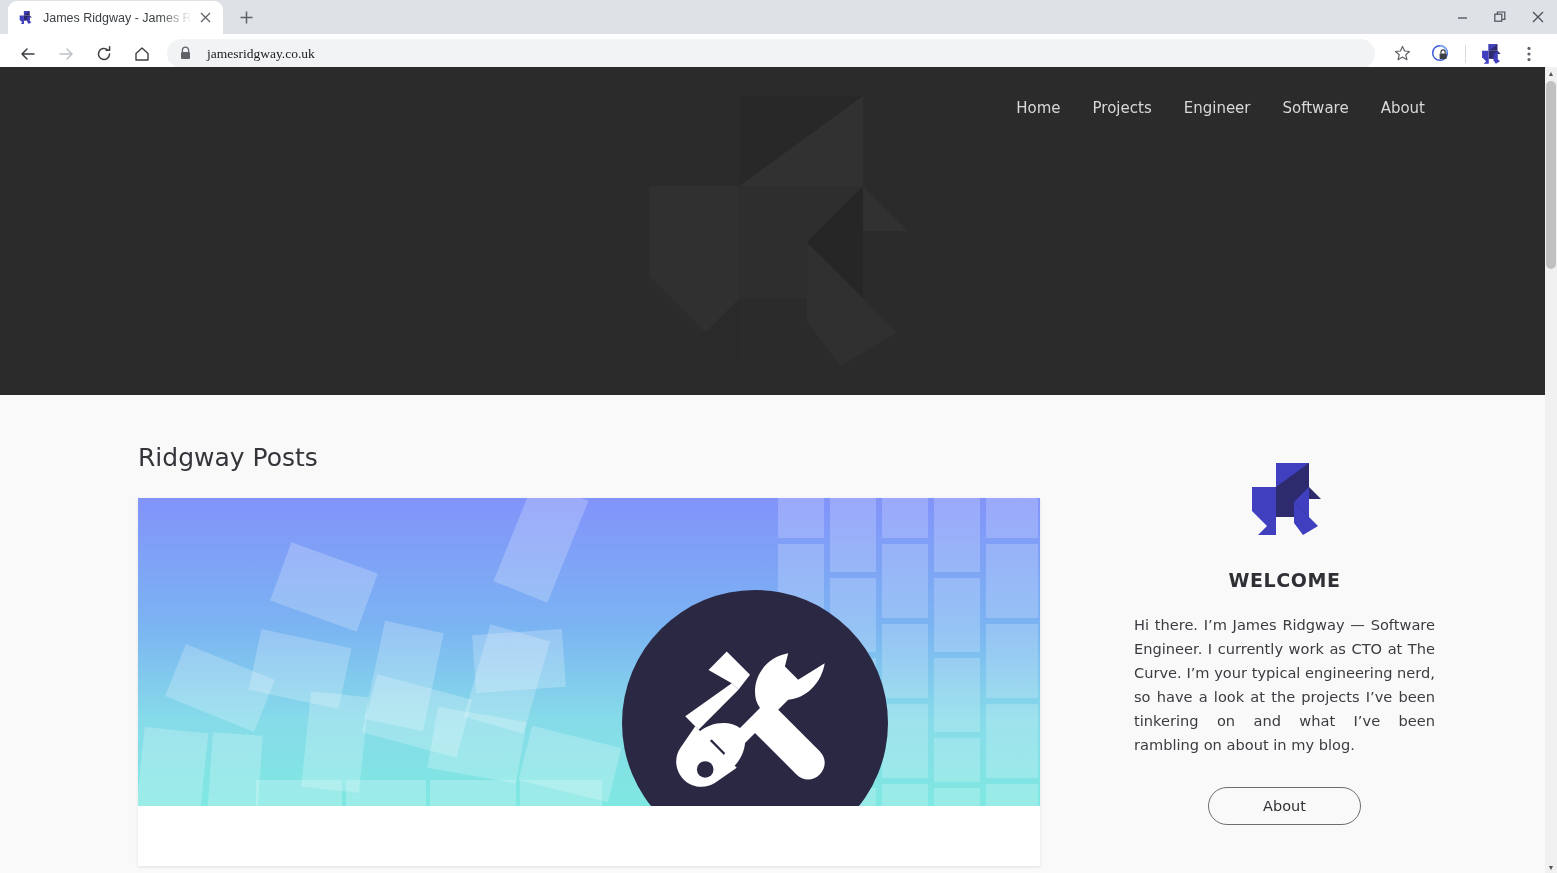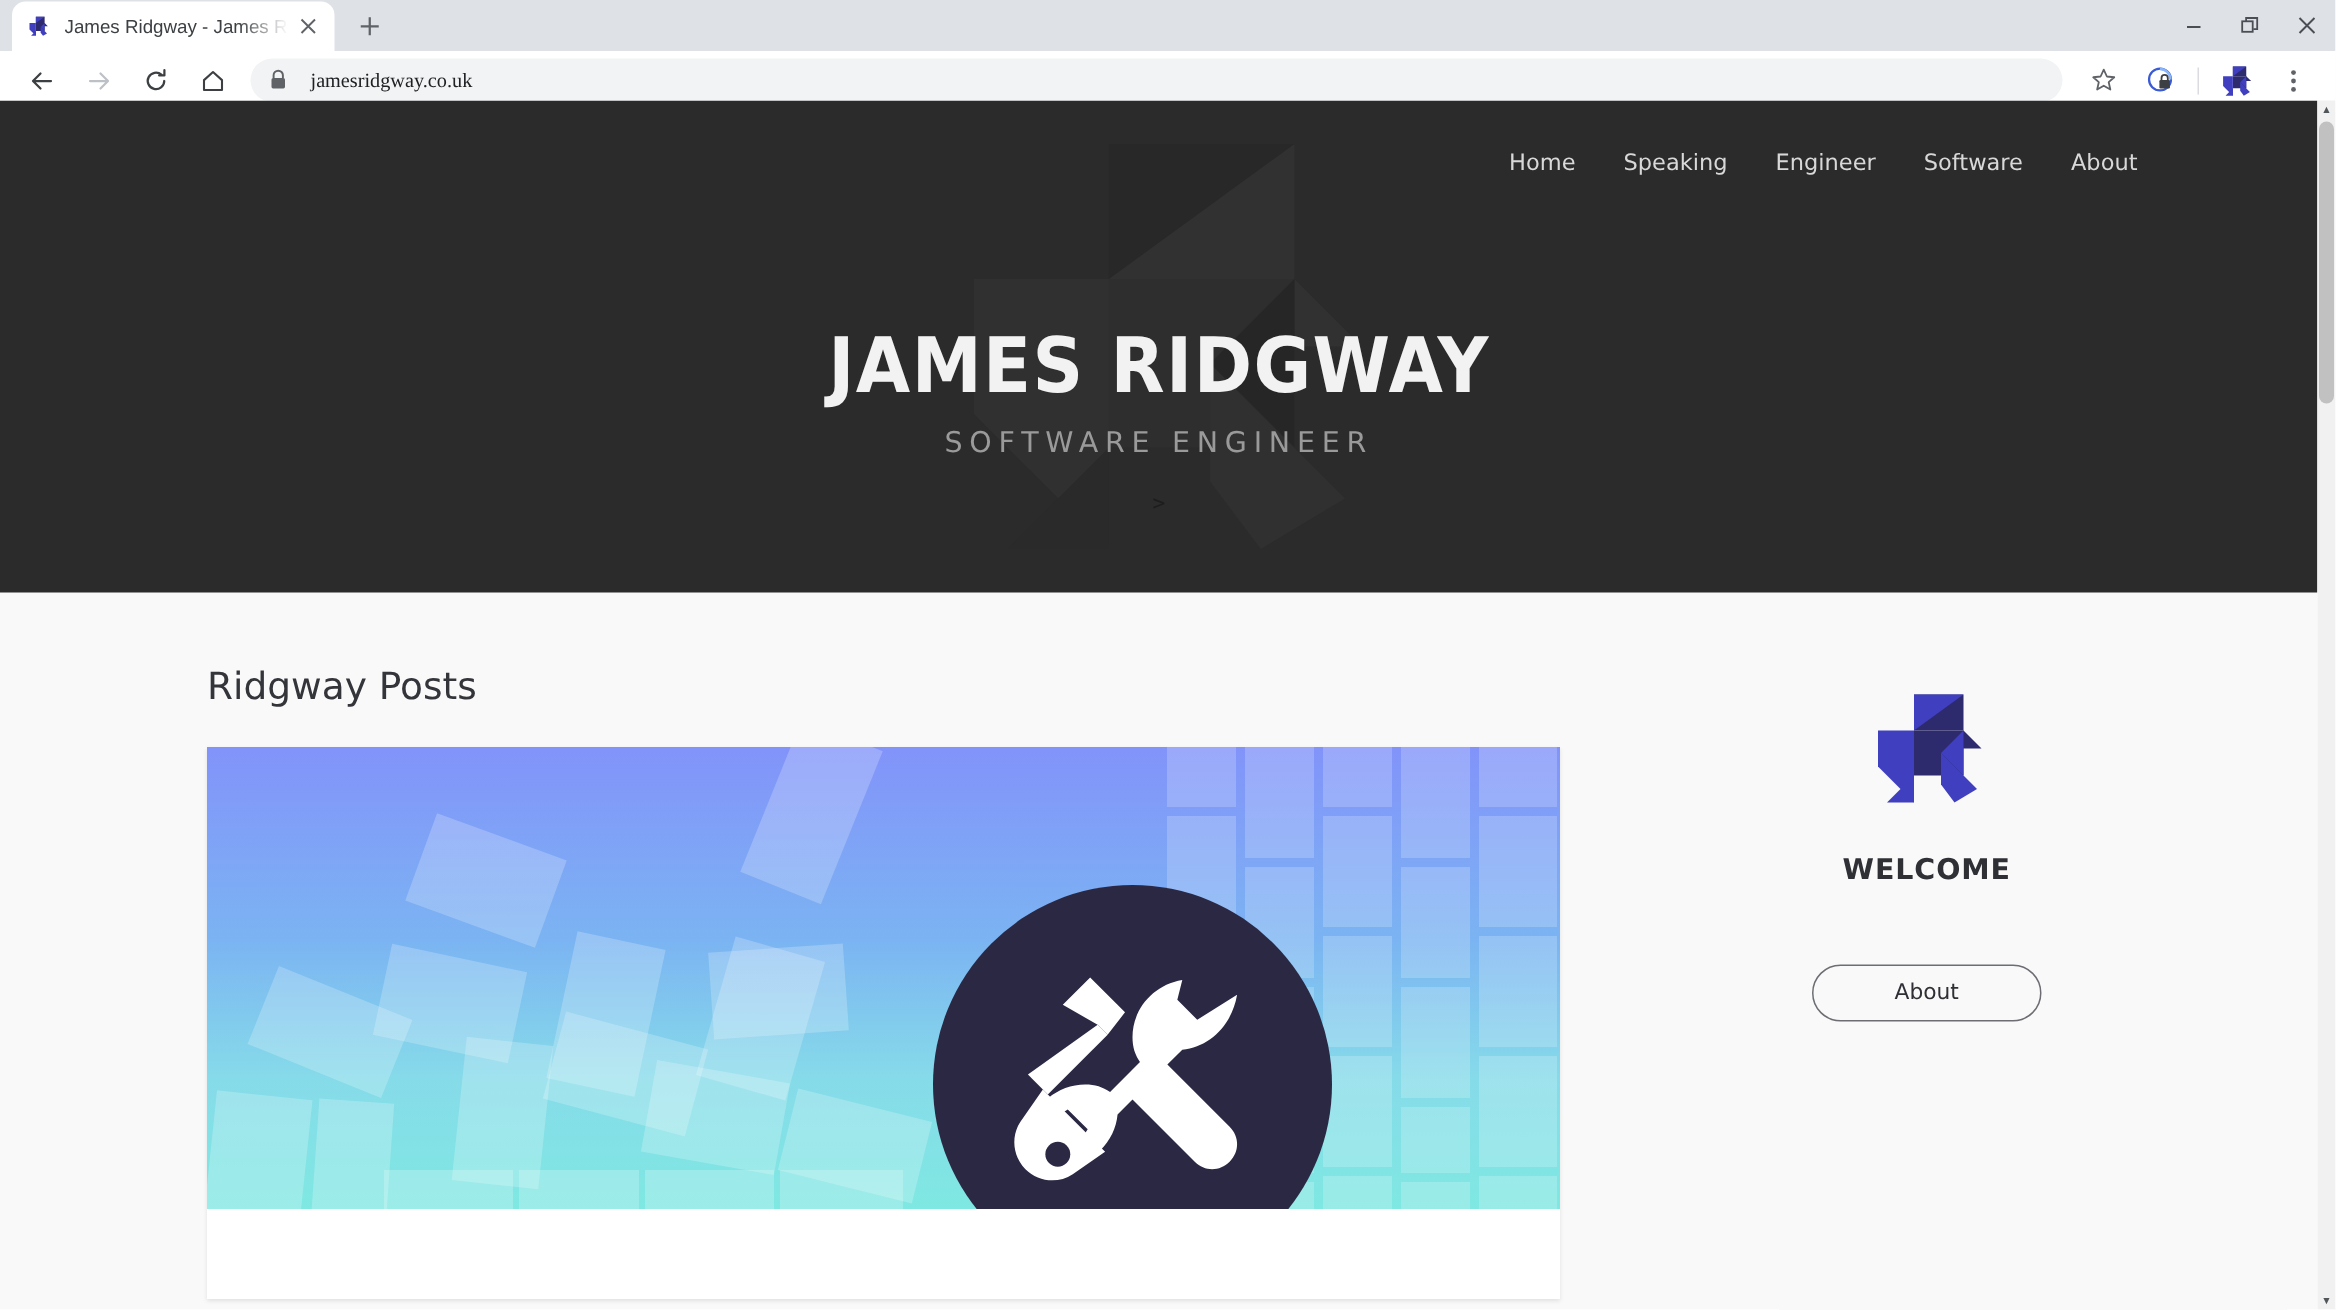--- a/index.html
+++ b/index.html
@@ -307,31 +307,26 @@
         <polygon points="24,12 28,16 20,16" fill="#313131"></polygon>
         <polygon points="13,12 24,12 24,22 13,22" fill="#2e2e2e"></polygon>
         <polygon points="24,12 24,22 19,17" fill="#262626"></polygon>
         <polygon points="19,17 27,25 22,28 19,24" fill="#303030"></polygon>
         <polygon points="5,12 13,12 13,28 5,20" fill="#303030"></polygon>
         <polygon points="13,22 13,28 7,28" fill="#2a2a2a"></polygon>
       </svg>
 
       <nav class="hero-nav">
         <a href="#">Home</a>
-        <a href="#">Speaking</a>
+        <a href="#">Projects</a>
         <a href="#">Engineer</a>
         <a href="#">Software</a>
         <a href="#">About</a>
       </nav>
 
-      <div class="hero-center">
-        <div class="hero-title">JAMES RIDGWAY</div>
-        <div class="hero-sub">SOFTWARE ENGINEER</div>
-        <div class="hero-chevron">&gt;</div>
-      </div>
     </div>
 
     <div class="content">
 
       <div class="col-main">
         <h2 class="section-title">Ridgway Posts</h2>
 
         <div class="post-card">
           <div class="post-thumb">
 
@@ -411,20 +406,21 @@
             <polygon points="13,4 24,4 24,12 13,12" fill="#2d2a6e"></polygon>
             <polygon points="13,4 24,4 13,12" fill="#3f3fbf"></polygon>
             <polygon points="24,12 28,16 20,16" fill="#2d2a6e"></polygon>
             <polygon points="13,12 24,12 24,22 13,22" fill="#2d2a6e"></polygon>
             <polygon points="24,12 24,22 19,17" fill="#3f3fbf"></polygon>
             <polygon points="19,17 27,25 22,28 19,24" fill="#3f3fbf"></polygon>
             <polygon points="5,12 13,12 13,28 5,20" fill="#3f3fbf"></polygon>
             <polygon points="13,22 13,28 7,28" fill="#3f3fbf"></polygon>
           </svg>
           <div class="side-head">WELCOME</div>
+          <p class="side-text">Hi there. I’m James Ridgway — Software Engineer. I currently work as CTO at The Curve. I’m your typical engineering nerd, so have a look at the projects I’ve been tinkering on and what I’ve been rambling on about in my blog.</p>
           <button class="side-btn">About</button>
         </div>
       </div>
 
     </div>
   </div>
 
   <div class="scrollbar">
     <div class="sb-arrow">▲</div>
     <div class="sb-track">

